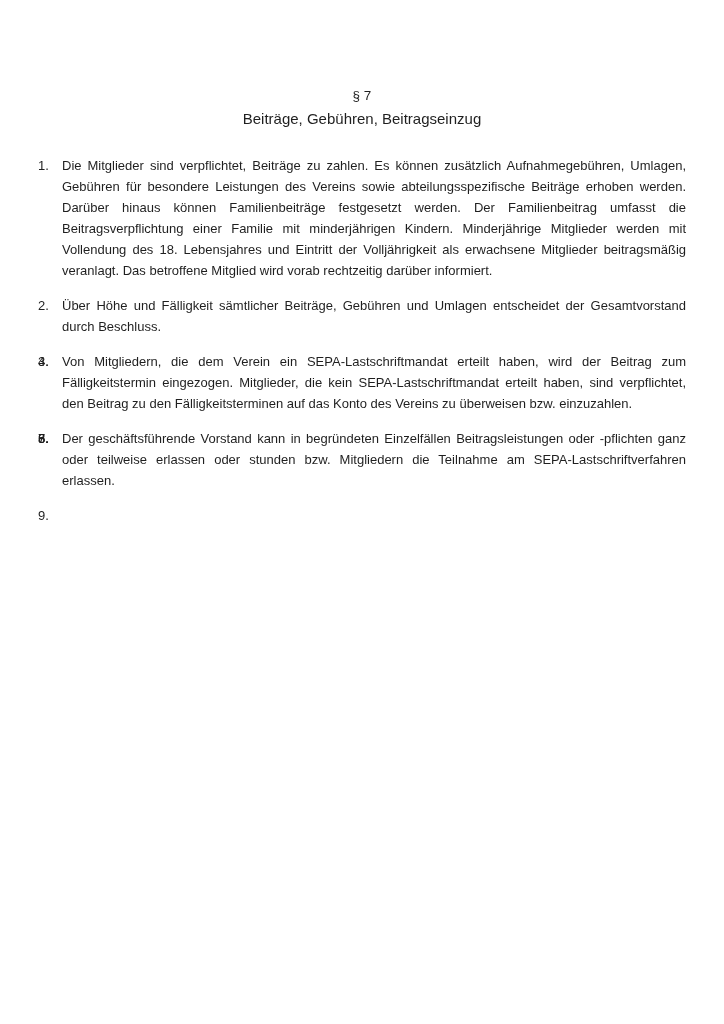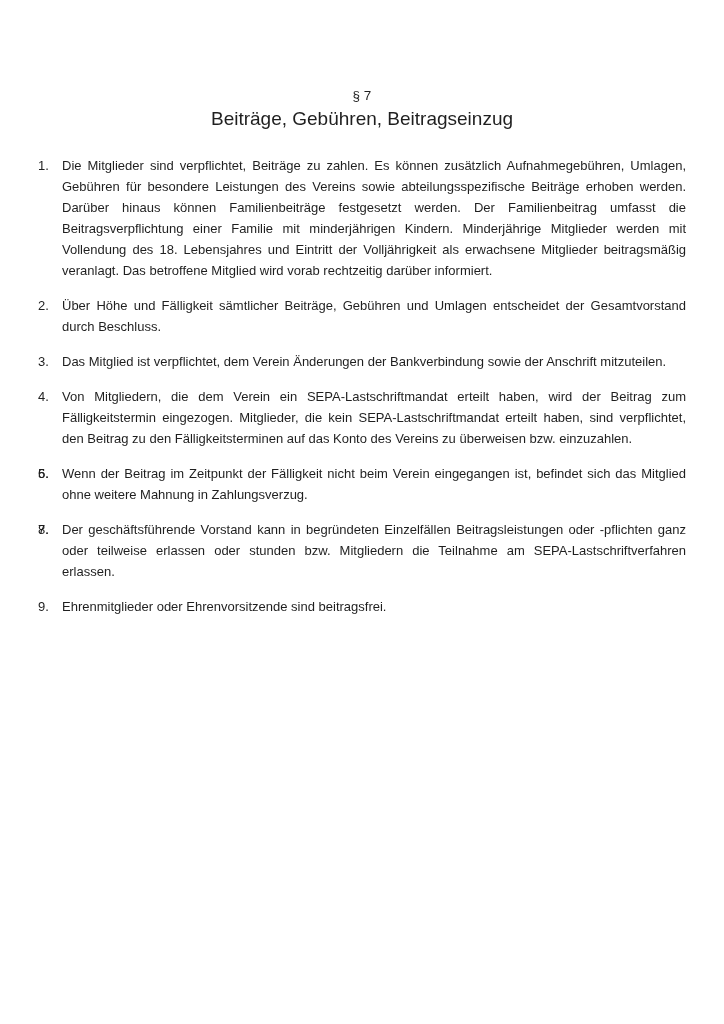--- a/index.html
+++ b/index.html
@@ -23,21 +23,21 @@
     overflow: hidden;
   }
   .doc-title {
     text-align: center;
     font-size: 13.5px;
     line-height: 23px;
     white-space: pre;
   }
   .doc-subtitle {
     text-align: center;
-    font-size: 19px;
+    font-size: 15px;
     line-height: 23px;
   }
   .paragraph-list {
     margin-top: 25px;
   }
   .paragraph-item {
     position: relative;
     padding-left: 24px;
     margin-bottom: 14px;
     font-size: 13px;
@@ -65,44 +65,41 @@
         <span class="text">Die Mitglieder sind verpflichtet, Beiträge zu zahlen. Es können zusätzlich Aufnahmegebühren, Umlagen, Gebühren für besondere Leistungen des Vereins sowie abteilungsspezifische Beiträge erhoben werden. Darüber hinaus können Familienbeiträge festgesetzt werden. Der Familienbeitrag umfasst die Beitragsverpflichtung einer Familie mit minderjährigen Kindern. Minderjährige Mitglieder werden mit Vollendung des 18. Lebensjahres und Eintritt der Volljährigkeit als erwachsene Mitglieder beitragsmäßig veranlagt. Das betroffene Mitglied wird vorab rechtzeitig darüber informiert.</span>
       </div>
 
       <div class="paragraph-item">
         <span class="num">2.</span>
         <span class="text">Über Höhe und Fälligkeit sämtlicher Beiträge, Gebühren und Umlagen entscheidet der Gesamtvorstand durch Beschluss.</span>
       </div>
 
       <div class="paragraph-item">
         <span class="num">3.</span>
-        <span class="text">Das Mitglied ist verpflichtet, dem Verein Änderungen der Bankverbindung sowie der Anschrift mitzuteilen.</span>
       </div>
 
       <div class="paragraph-item">
         <span class="num">4.</span>
         <span class="text">Von Mitgliedern, die dem Verein ein SEPA-Lastschriftmandat erteilt haben, wird der Beitrag zum Fälligkeitstermin eingezogen. Mitglieder, die kein SEPA-Lastschriftmandat erteilt haben, sind verpflichtet, den Beitrag zu den Fälligkeitsterminen auf das Konto des Vereins zu überweisen bzw. einzuzahlen.</span>
       </div>
 
       <div class="paragraph-item">
         <span class="num">5.</span>
       </div>
 
       <div class="paragraph-item">
         <span class="num">6.</span>
-        <span class="text">Wenn der Beitrag im Zeitpunkt der Fälligkeit nicht beim Verein eingegangen ist, befindet sich das Mitglied ohne weitere Mahnung in Zahlungsverzug.</span>
       </div>
 
       <div class="paragraph-item">
         <span class="num">7.</span>
       </div>
 
       <div class="paragraph-item">
         <span class="num">8.</span>
         <span class="text">Der geschäftsführende Vorstand kann in begründeten Einzelfällen Beitragsleistungen oder -pflichten ganz oder teilweise erlassen oder stunden bzw. Mitgliedern die Teilnahme am SEPA-Lastschriftverfahren erlassen.</span>
       </div>
 
       <div class="paragraph-item">
         <span class="num">9.</span>
-        <span class="text">Ehrenmitglieder oder Ehrenvorsitzende sind beitragsfrei.</span>
       </div>
     </div>
 </div>
 
 </body></html>

